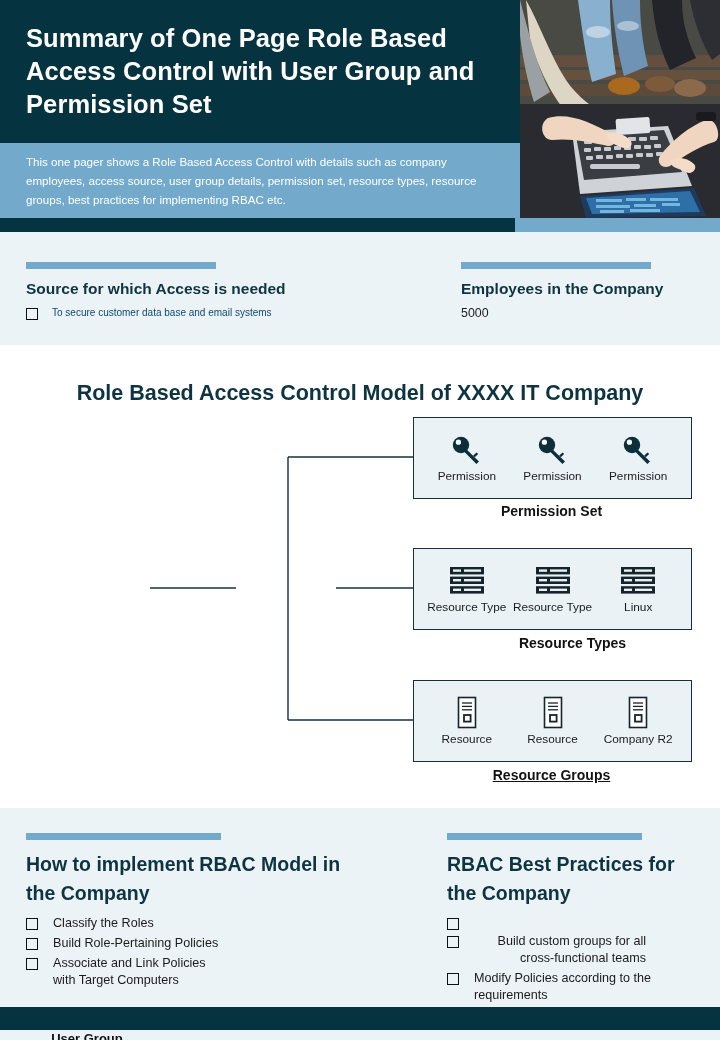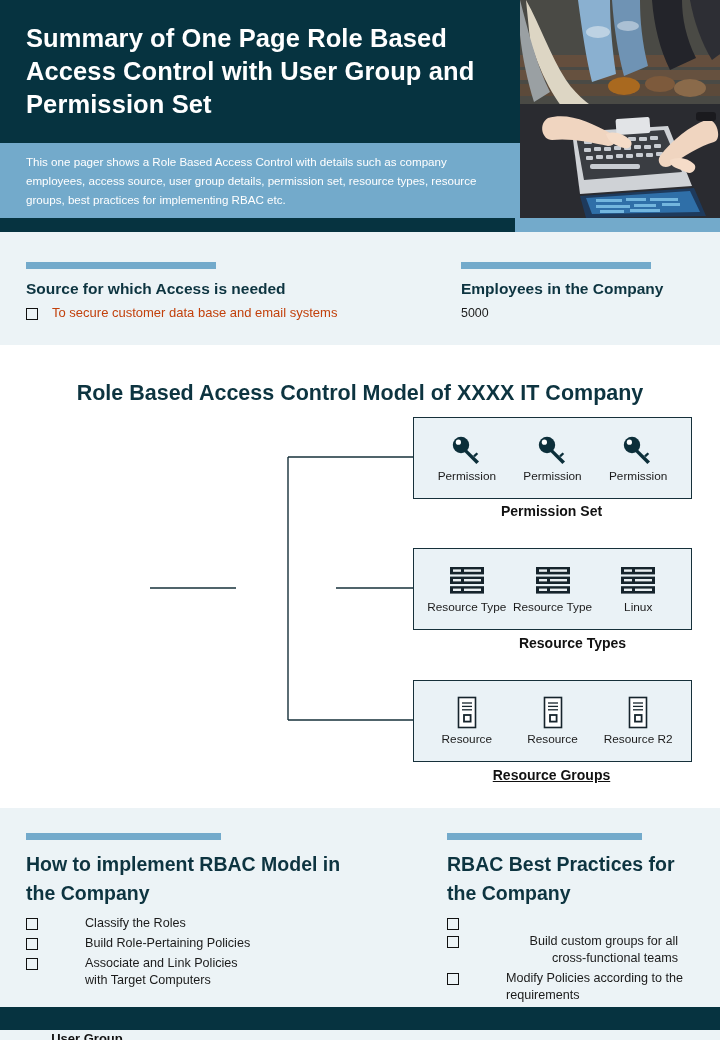--- a/index.html
+++ b/index.html
@@ -52,21 +52,21 @@
   .stat-block{position:absolute;}
   .stat-1{left:26px;top:30px;width:190px;}
   .stat-2{left:461px;top:30px;width:190px;}
   .stat-title{
     font-size:15.5px;font-weight:bold;color:#0d3440;margin-top:11px;white-space:nowrap;
   }
   .stat-row{display:flex;align-items:flex-start;margin-top:7px;}
   .chk{
     width:10px;height:10px;border:1.6px solid #111;flex:none;margin-top:3px;margin-right:14px;
   }
-  .stat-text{font-size:13px;color:#c2410c;line-height:16px;white-space:nowrap;}
+  .stat-text{font-size:10px;color:#0c4a6e;line-height:16px;white-space:nowrap;}
   .stat-value{font-size:12.4px;color:#1b1b1b;margin-top:8px;}
 
   
   .diagram{position:absolute;left:0;top:345px;width:716px;height:463px;background:#ffffff;padding-left:36px;}
   .diagram-title{
     position:absolute;left:0;top:36px;width:720px;text-align:center;
     font-size:21.5px;font-weight:bold;color:#0d3440;
   }
 
   .usergroup{position:absolute;left:24px;top:496px;width:126px;height:184px;}
@@ -111,21 +111,21 @@
   .bcol{position:absolute;top:25px;}
   .bcol-1{left:26px;width:330px;}
   .bcol-2{left:447px;width:260px;}
   .bcol .accent-bar{width:195px;}
   .bhead{
     font-size:19.5px;line-height:29px;font-weight:bold;color:#0d3440;margin-top:10px;
   }
   .blist{margin-top:7px;}
   .brow{display:flex;align-items:flex-start;margin-bottom:3px;}
   .brow .chk{margin-top:3px;margin-right:15px;}
-  .btext{font-size:12.6px;line-height:17px;color:#1b1b1b;margin-left:32px;}
+  .btext{font-size:12.6px;line-height:17px;color:#1b1b1b;}
   .footer-bar{position:absolute;left:0;top:1007px;width:720px;height:23px;background:#063340;}
 </style>
 </head>
 <body>
 
 <div class="page">
 
   <div class="header">
 
     <div class="photo">
@@ -415,21 +415,21 @@
             <svg width="26" height="34" viewBox="0 0 26 34">
                 <rect x="4.5" y="1.5" width="17" height="30" fill="#ffffff" stroke="#16242c" stroke-width="1.6"></rect>
                 <g stroke="#16242c" stroke-width="1.3">
                   <line x1="8" y1="7" x2="18" y2="7"></line>
                   <line x1="8" y1="10.4" x2="18" y2="10.4"></line>
                   <line x1="8" y1="13.8" x2="18" y2="13.8"></line>
                 </g>
                 <rect x="10" y="19" width="6.6" height="6.6" fill="none" stroke="#16242c" stroke-width="1.8"></rect>
               </svg>
           </div>
-          <div class="clabel">Resource R2</div>
+          <div class="clabel">Company R2</div>
         </div>
       </div>
     </div>
     <div class="panel-caption" style="left:413px;top:422px;width:277px;text-decoration:underline;">Resource Groups</div>
   </div>
 
   <div class="bottom">
     <div class="bcol bcol-1">
       <div class="accent-bar"></div>
       <div class="bhead">How to implement RBAC Model in the Company</div>

